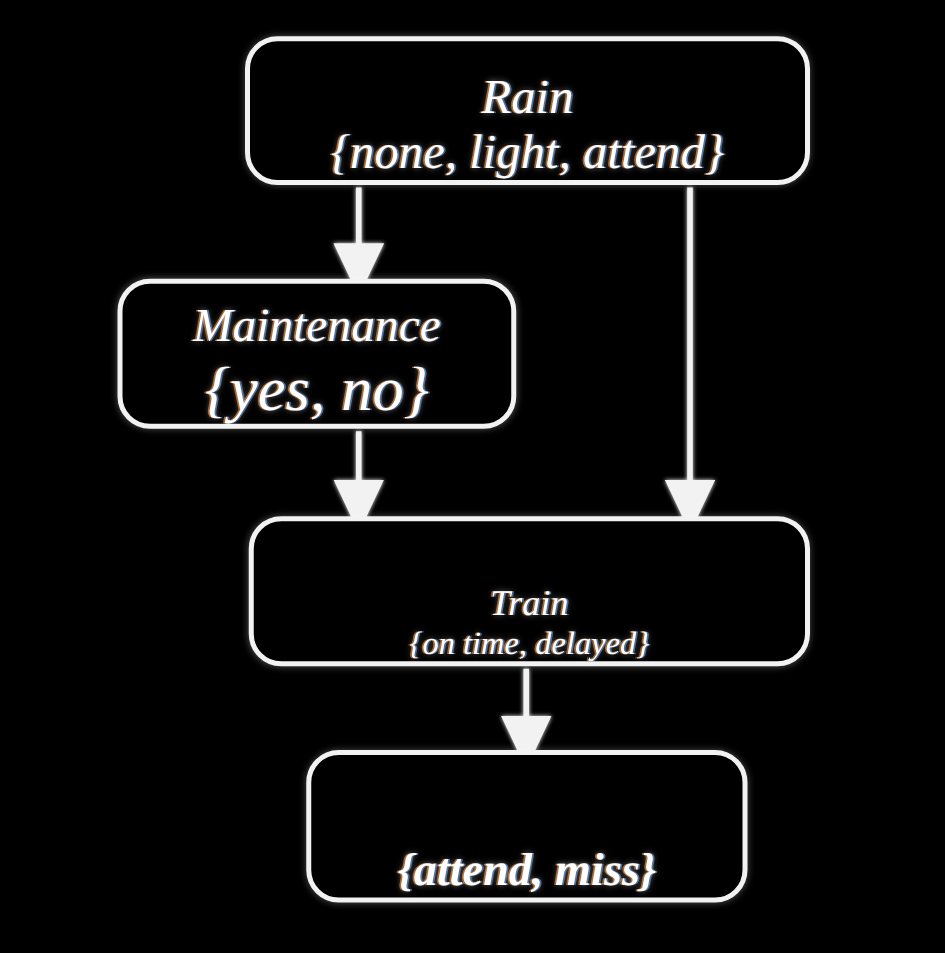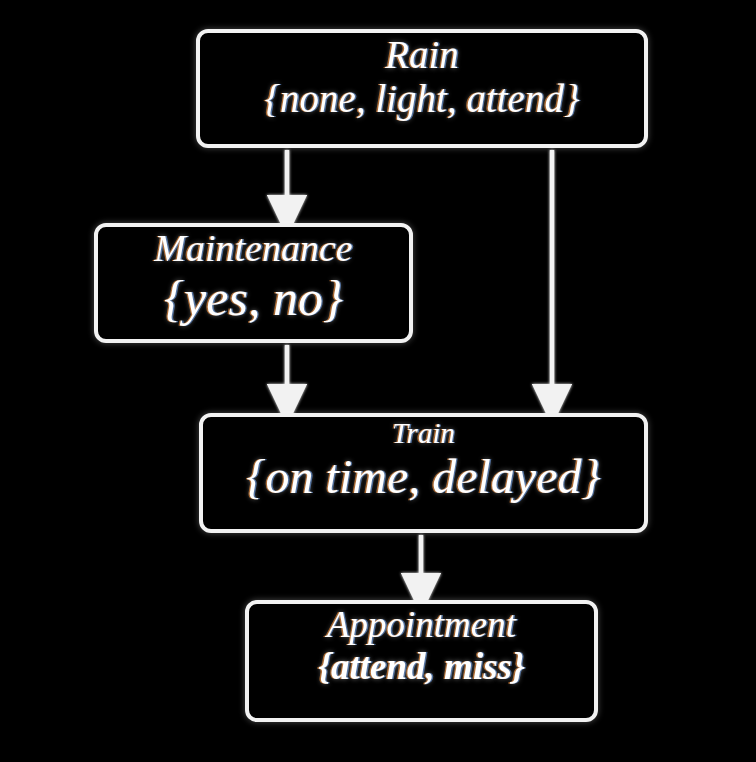--- a/index.html
+++ b/index.html
@@ -35,25 +35,25 @@
     z-index: 1;
   }
 
   
   .node {
     position: absolute;
     z-index: 2;
     box-sizing: border-box;
     background: #000000;
     border: 4px solid #f2f2f2;
-    border-radius: 12px;
+    border-radius: 26px;
     display: flex;
     flex-direction: column;
     align-items: center;
-    justify-content: flex-start;
+    justify-content: flex-end;
     box-shadow: 0 0 6px rgba(255,255,255,0.30);
     -webkit-font-smoothing: antialiased;
   }
 
   .node-title,
   .node-states {
     display: block;
     width: 100%;
     text-align: center;
     font-style: italic;
@@ -82,21 +82,21 @@
   }
   #node-appointment {
     left: 245px; top: 600px; width: 353px; height: 122px;
   }
 
   #node-rain .node-title        { font-size: 39px; }
   #node-rain .node-states       { font-size: 39px; }
   #node-maintenance .node-title { font-size: 38px; }
   #node-maintenance .node-states{ font-size: 50px; }
   #node-train .node-title       { font-size: 29px; }
-  #node-train .node-states      { font-size: 48px; }
+  #node-train .node-states      { font-size: 26px; }
   #node-appointment .node-title { font-size: 37px; }
   #node-appointment .node-states{ font-size: 37px; font-weight: bold; }
 </style>
 </head>
 <body>
 
 <div id="canvas">
 
   <svg id="edges" viewBox="0 0 756 762" width="756" height="762" xmlns="http://www.w3.org/2000/svg">
     <defs>
@@ -133,17 +133,16 @@
     <span class="node-title">Maintenance</span>
     <span class="node-states">{yes, no}</span>
   </div>
 
   <div class="node" id="node-train">
     <span class="node-title">Train</span>
     <span class="node-states">{on time, delayed}</span>
   </div>
 
   <div class="node" id="node-appointment">
-    <span class="node-title">Appointment</span>
     <span class="node-states">{attend, miss}</span>
   </div>
 
 </div>
 
 </body></html>

